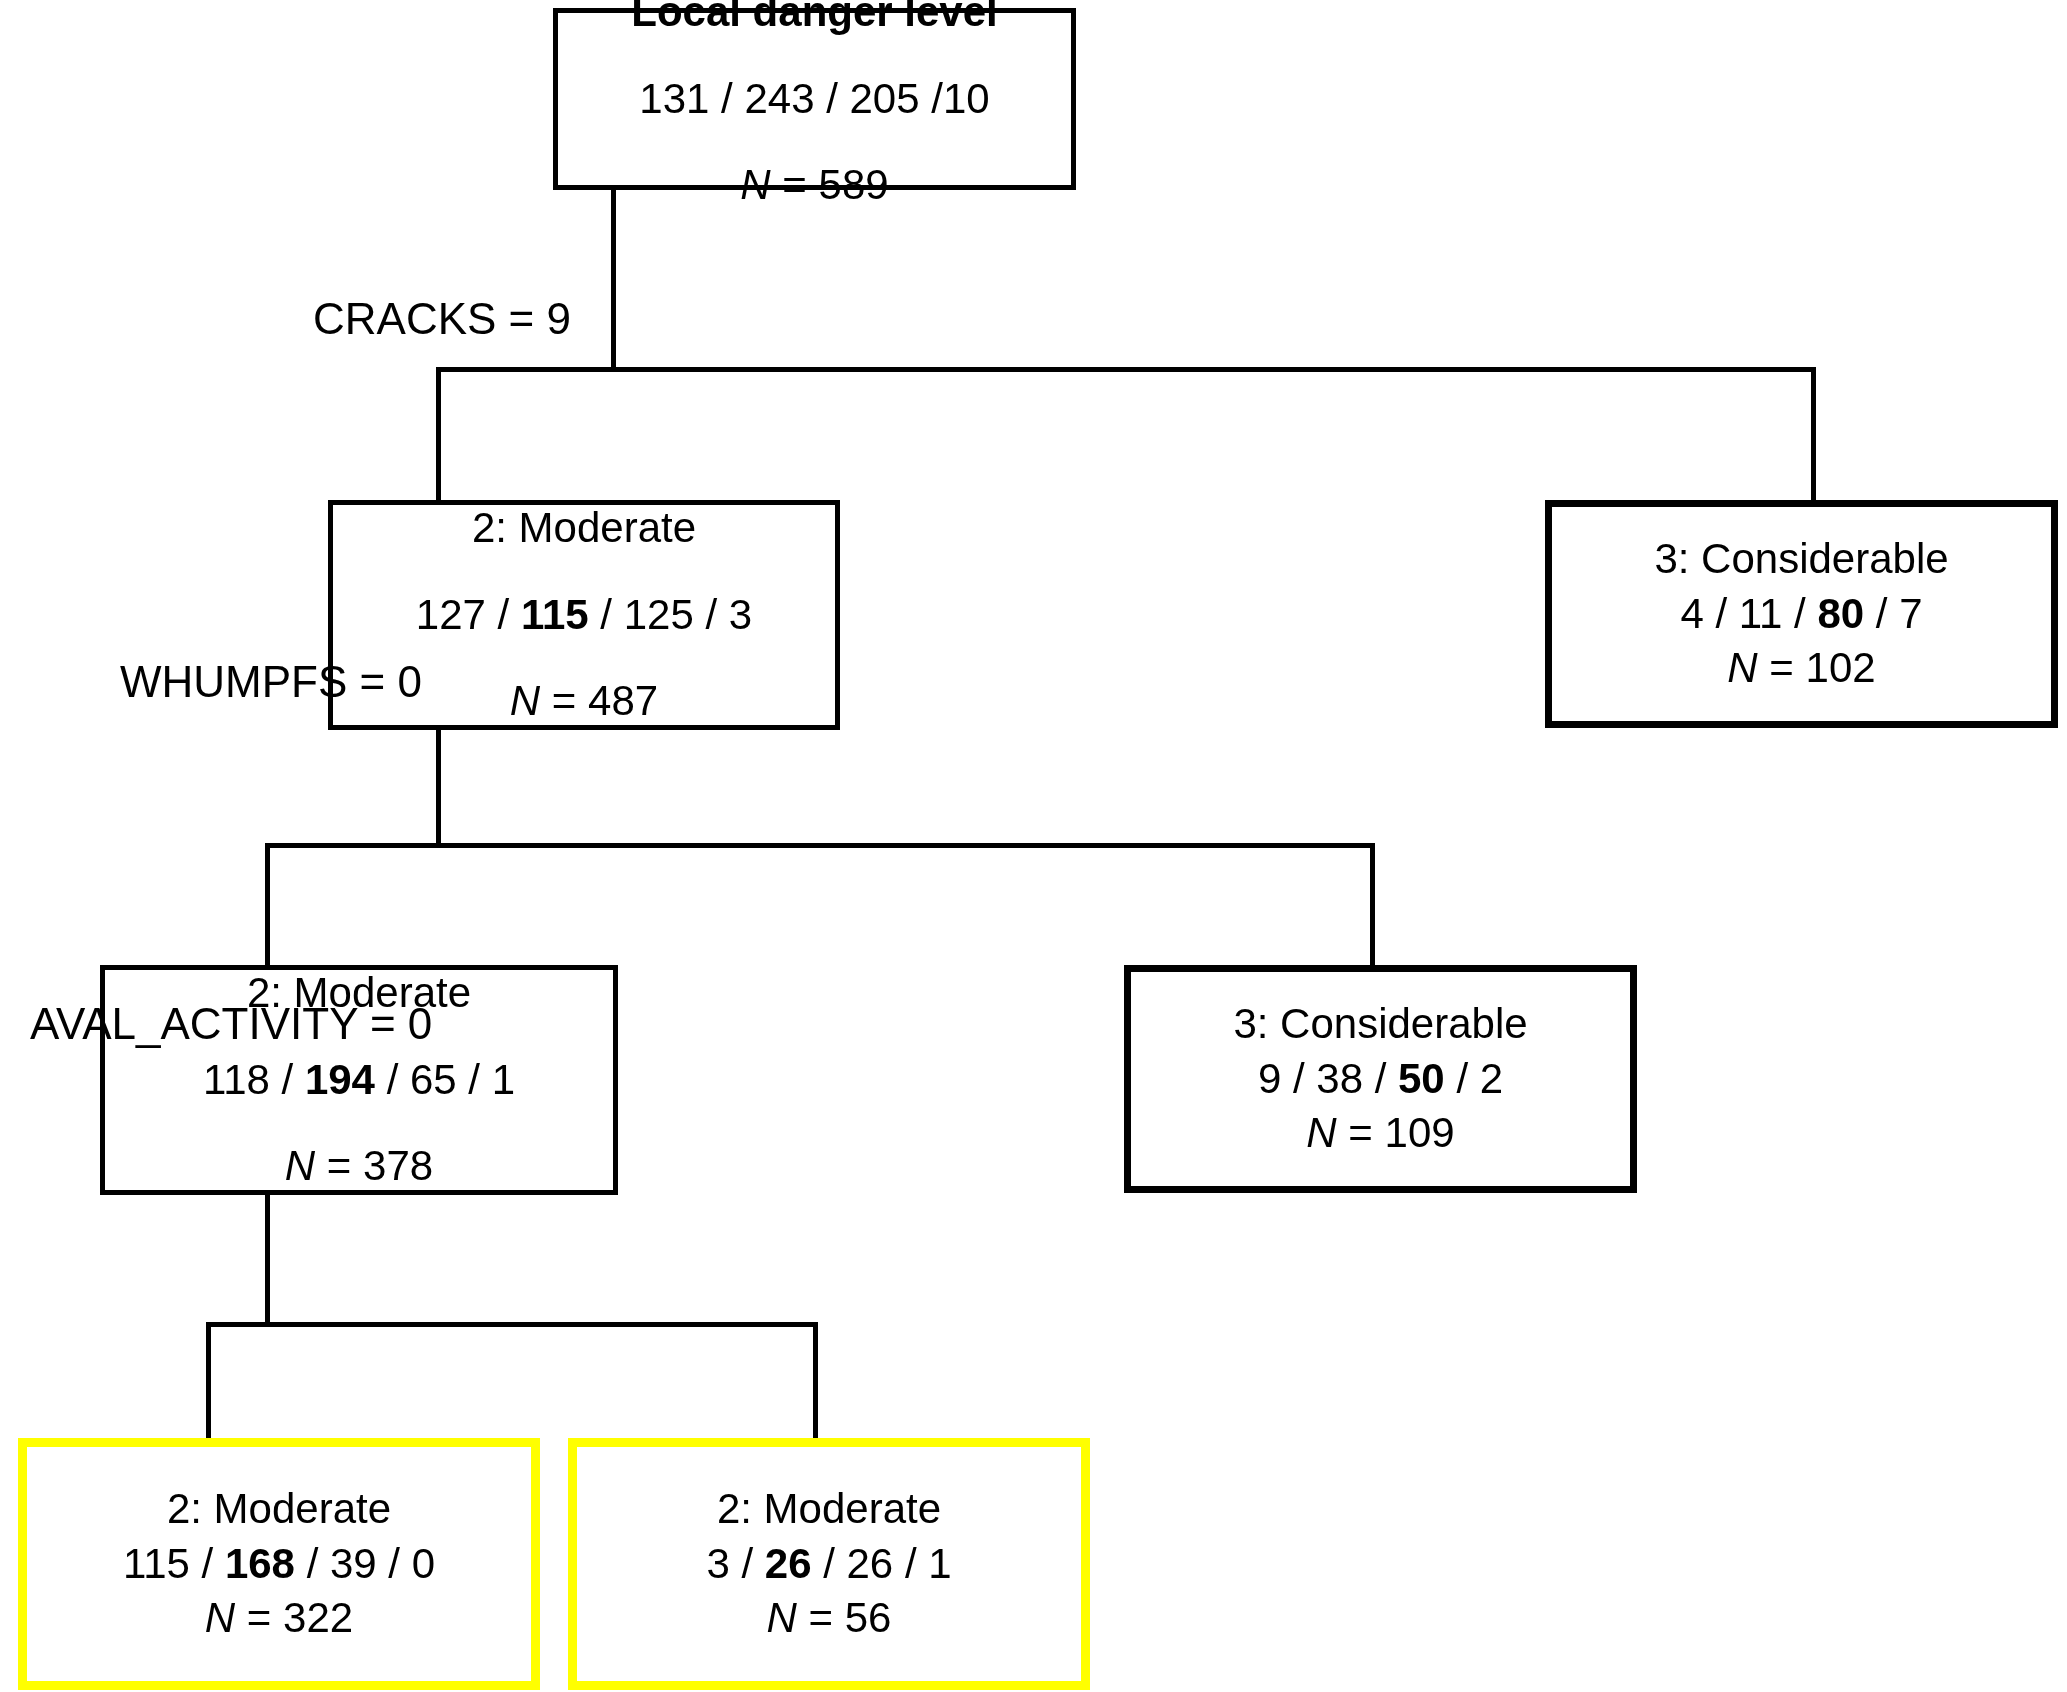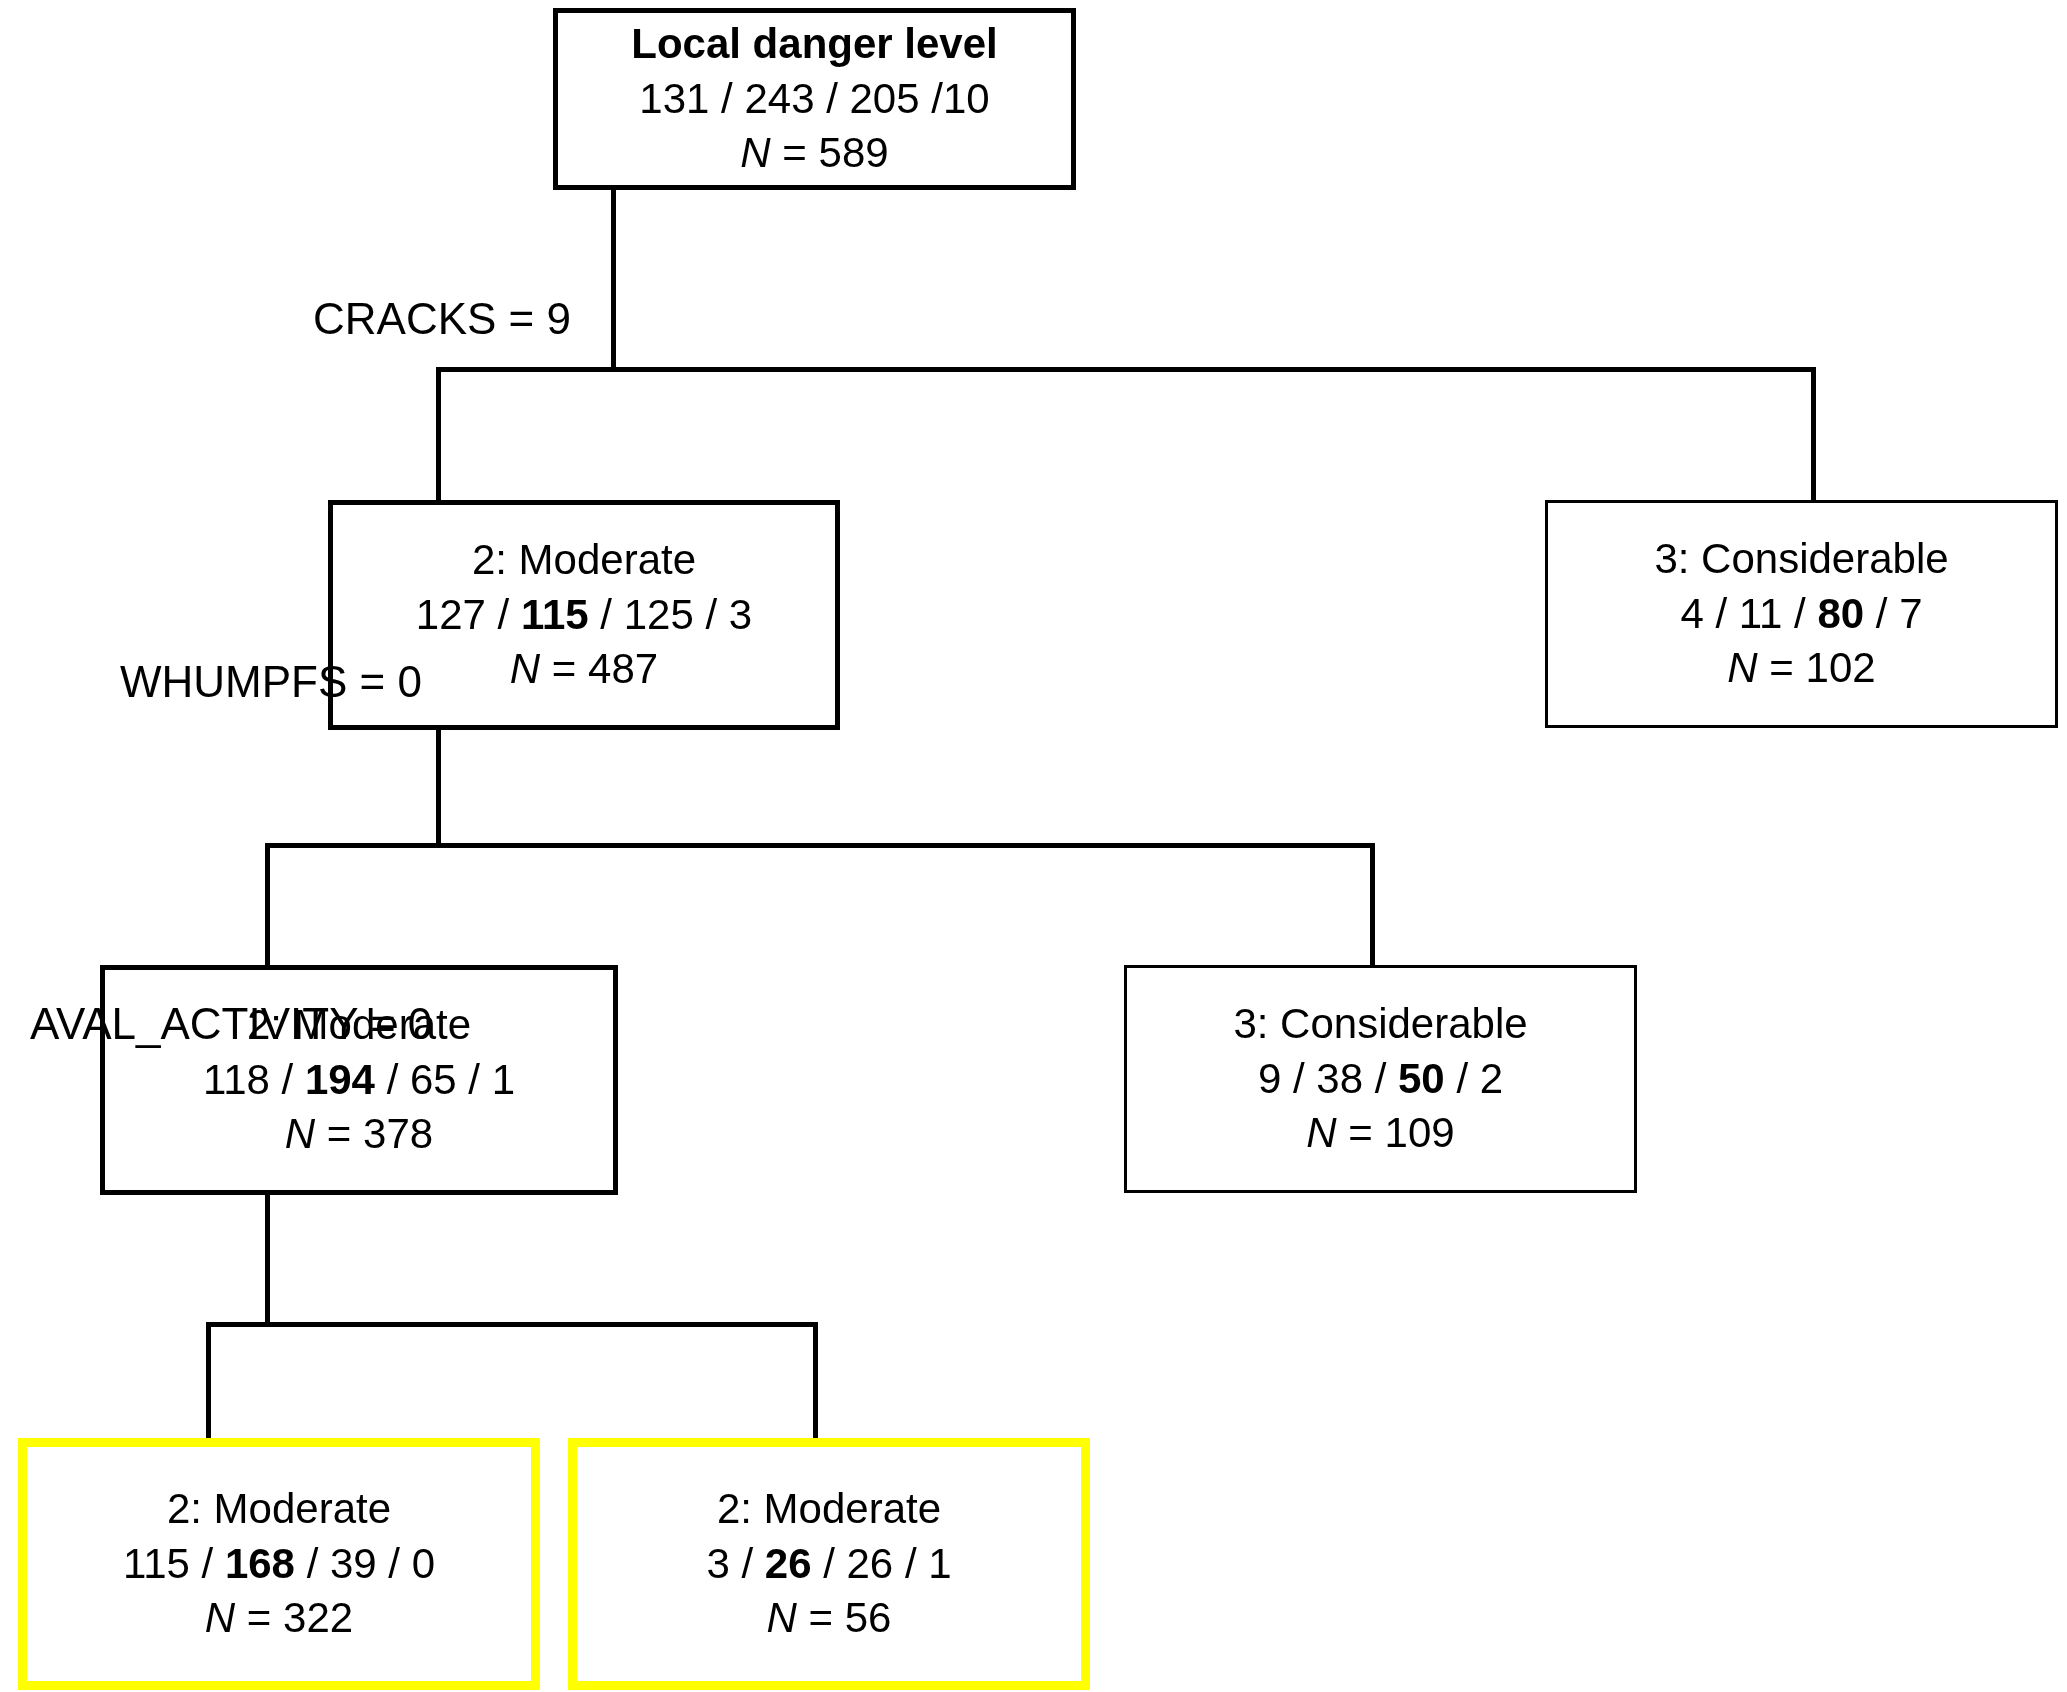--- a/index.html
+++ b/index.html
@@ -46,22 +46,22 @@
   .node .dist b {
     font-weight: bold;
   }
   .node .ncount {
     font-size: 42px;
   }
   .node .ncount i {
     font-style: italic;
   }
 
-  .border-black { border: 5px solid #000000; }
-  .border-orange { border: 3px solid #000000; }
+  .border-black { border: 5px solid #000000; gap: 32px; }
+  .border-orange { border: 7px solid #000000; }
   .border-yellow { border: 9px solid #FFFF00; }
 
   
   .seg {
     position: absolute;
     background: #000000;
     z-index: 1;
   }
   .seg.v { width: 5px; }
   .seg.h { height: 5px; }

